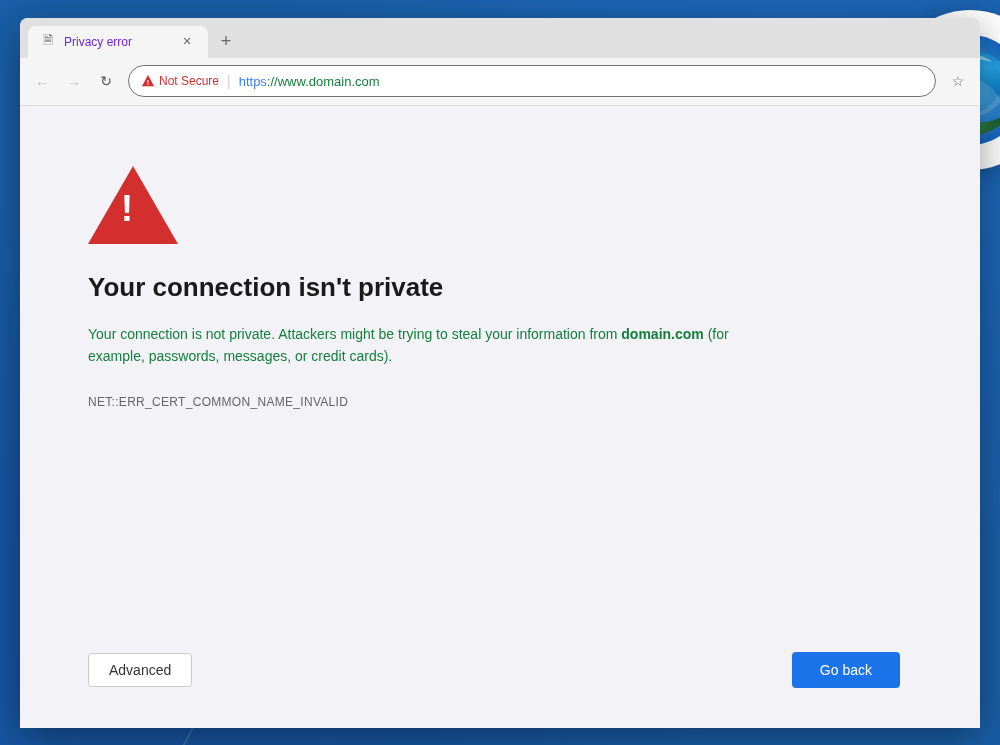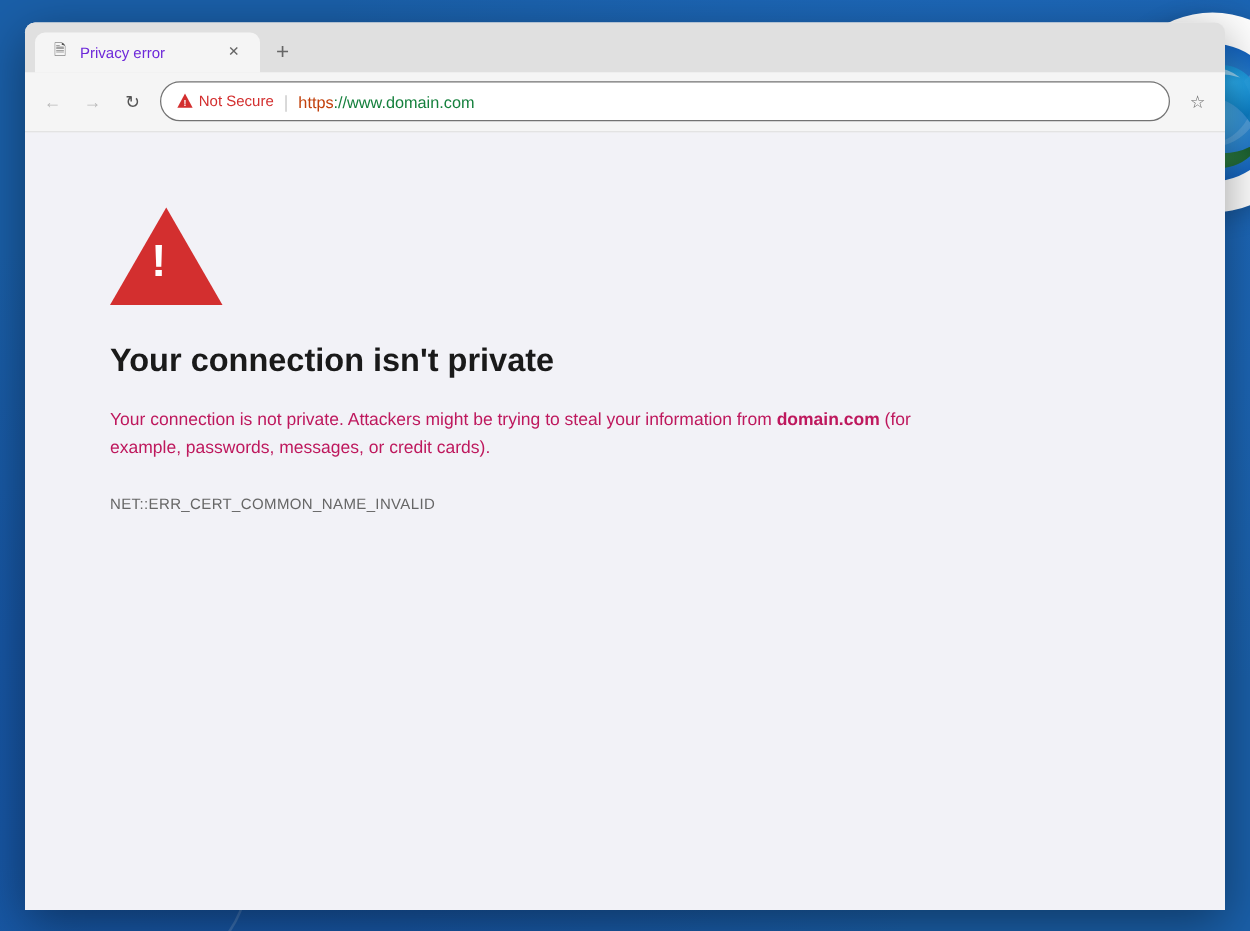--- a/index.html
+++ b/index.html
@@ -186,21 +186,21 @@
       color: #ccc;
       font-size: 14px;
     }
 
     .url-text {
       font-size: 13px;
       color: #333;
     }
 
     .url-https {
-      color: #c2410c;
+      color: #3b82f6;
     }
 
     .url-domain {
       color: #15803d;
     }
 
     .star-btn {
       width: 28px;
       height: 28px;
       display: flex;
@@ -250,21 +250,21 @@
 
     .page-heading {
       font-size: 26px;
       font-weight: 700;
       color: #1a1a1a;
       margin-bottom: 20px;
     }
 
     .page-description {
       font-size: 14px;
-      color: #be185d;
+      color: #15803d;
       line-height: 1.6;
       max-width: 660px;
       margin-bottom: 20px;
     }
 
     .domain-bold {
       font-weight: 700;
     }
 
     .error-code {
@@ -408,15 +408,19 @@
     </div>
 
     <h1 class="page-heading">Your connection isn't private</h1>
 
     <p class="page-description">
       <span>Your connection is not private. Attackers might be trying to steal your information from </span><span class="domain-bold">domain.com</span><span> (for example, passwords, messages, or credit cards).</span>
     </p>
 
     <div class="error-code">NET::ERR_CERT_COMMON_NAME_INVALID</div>
 
+    <div class="button-row">
+      <button class="btn-advanced">Advanced</button>
+      <button class="btn-go-back">Go back</button>
+    </div>
 
   </div>
 </div>
 
 </body></html>

